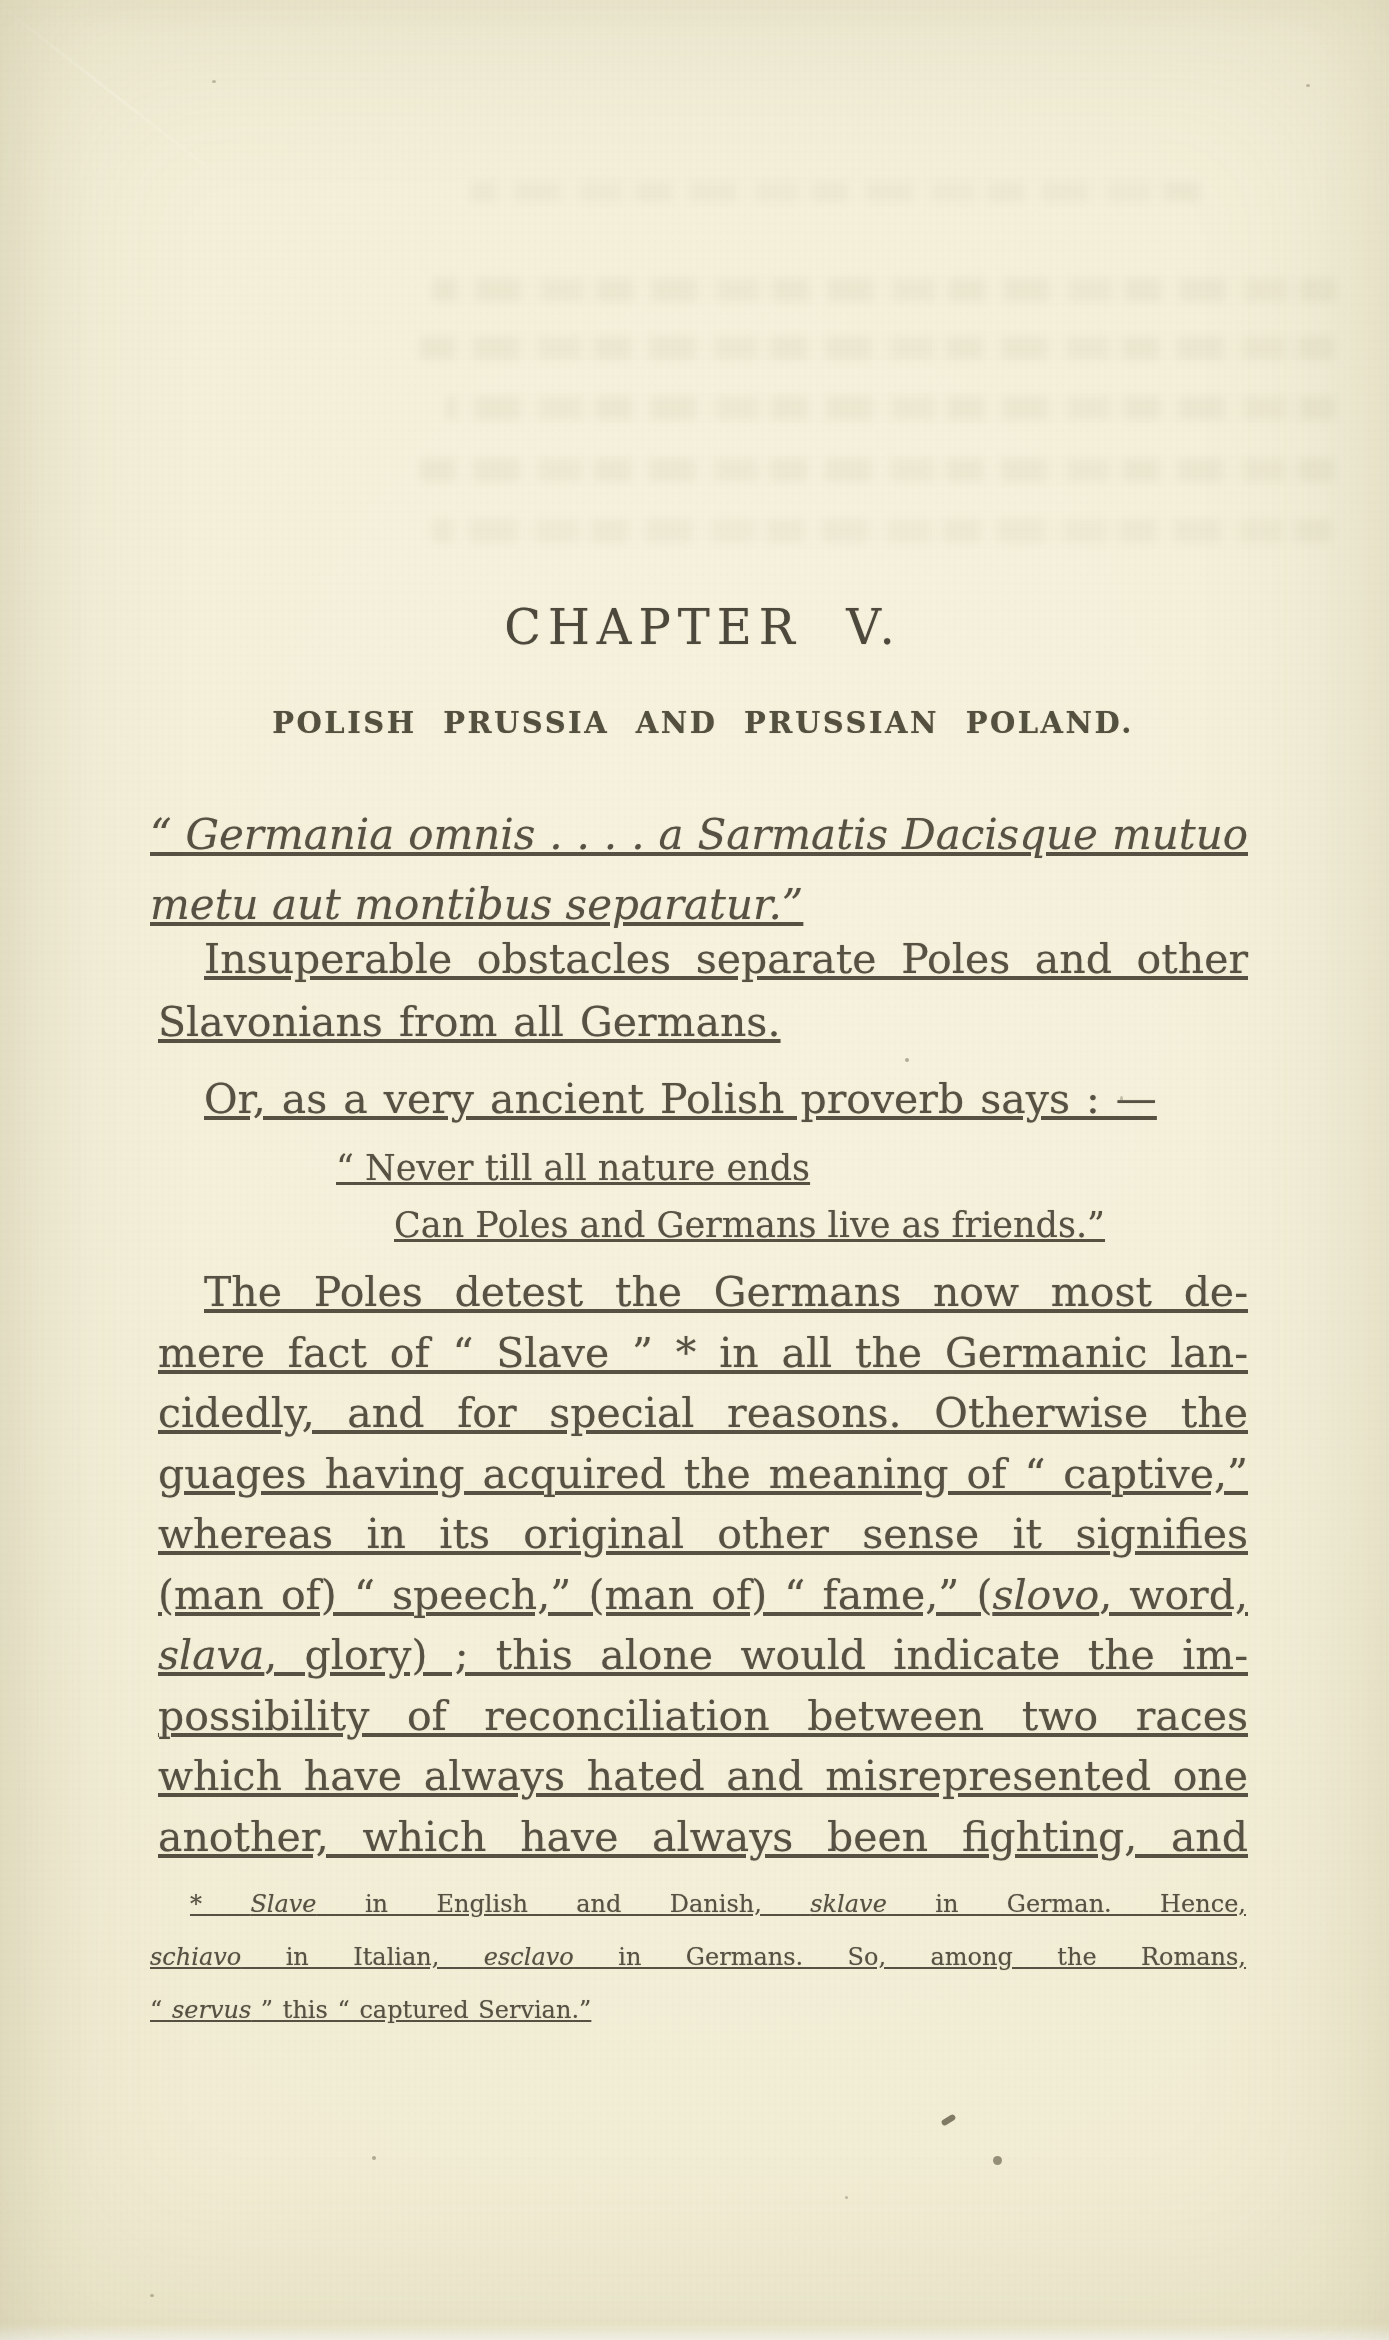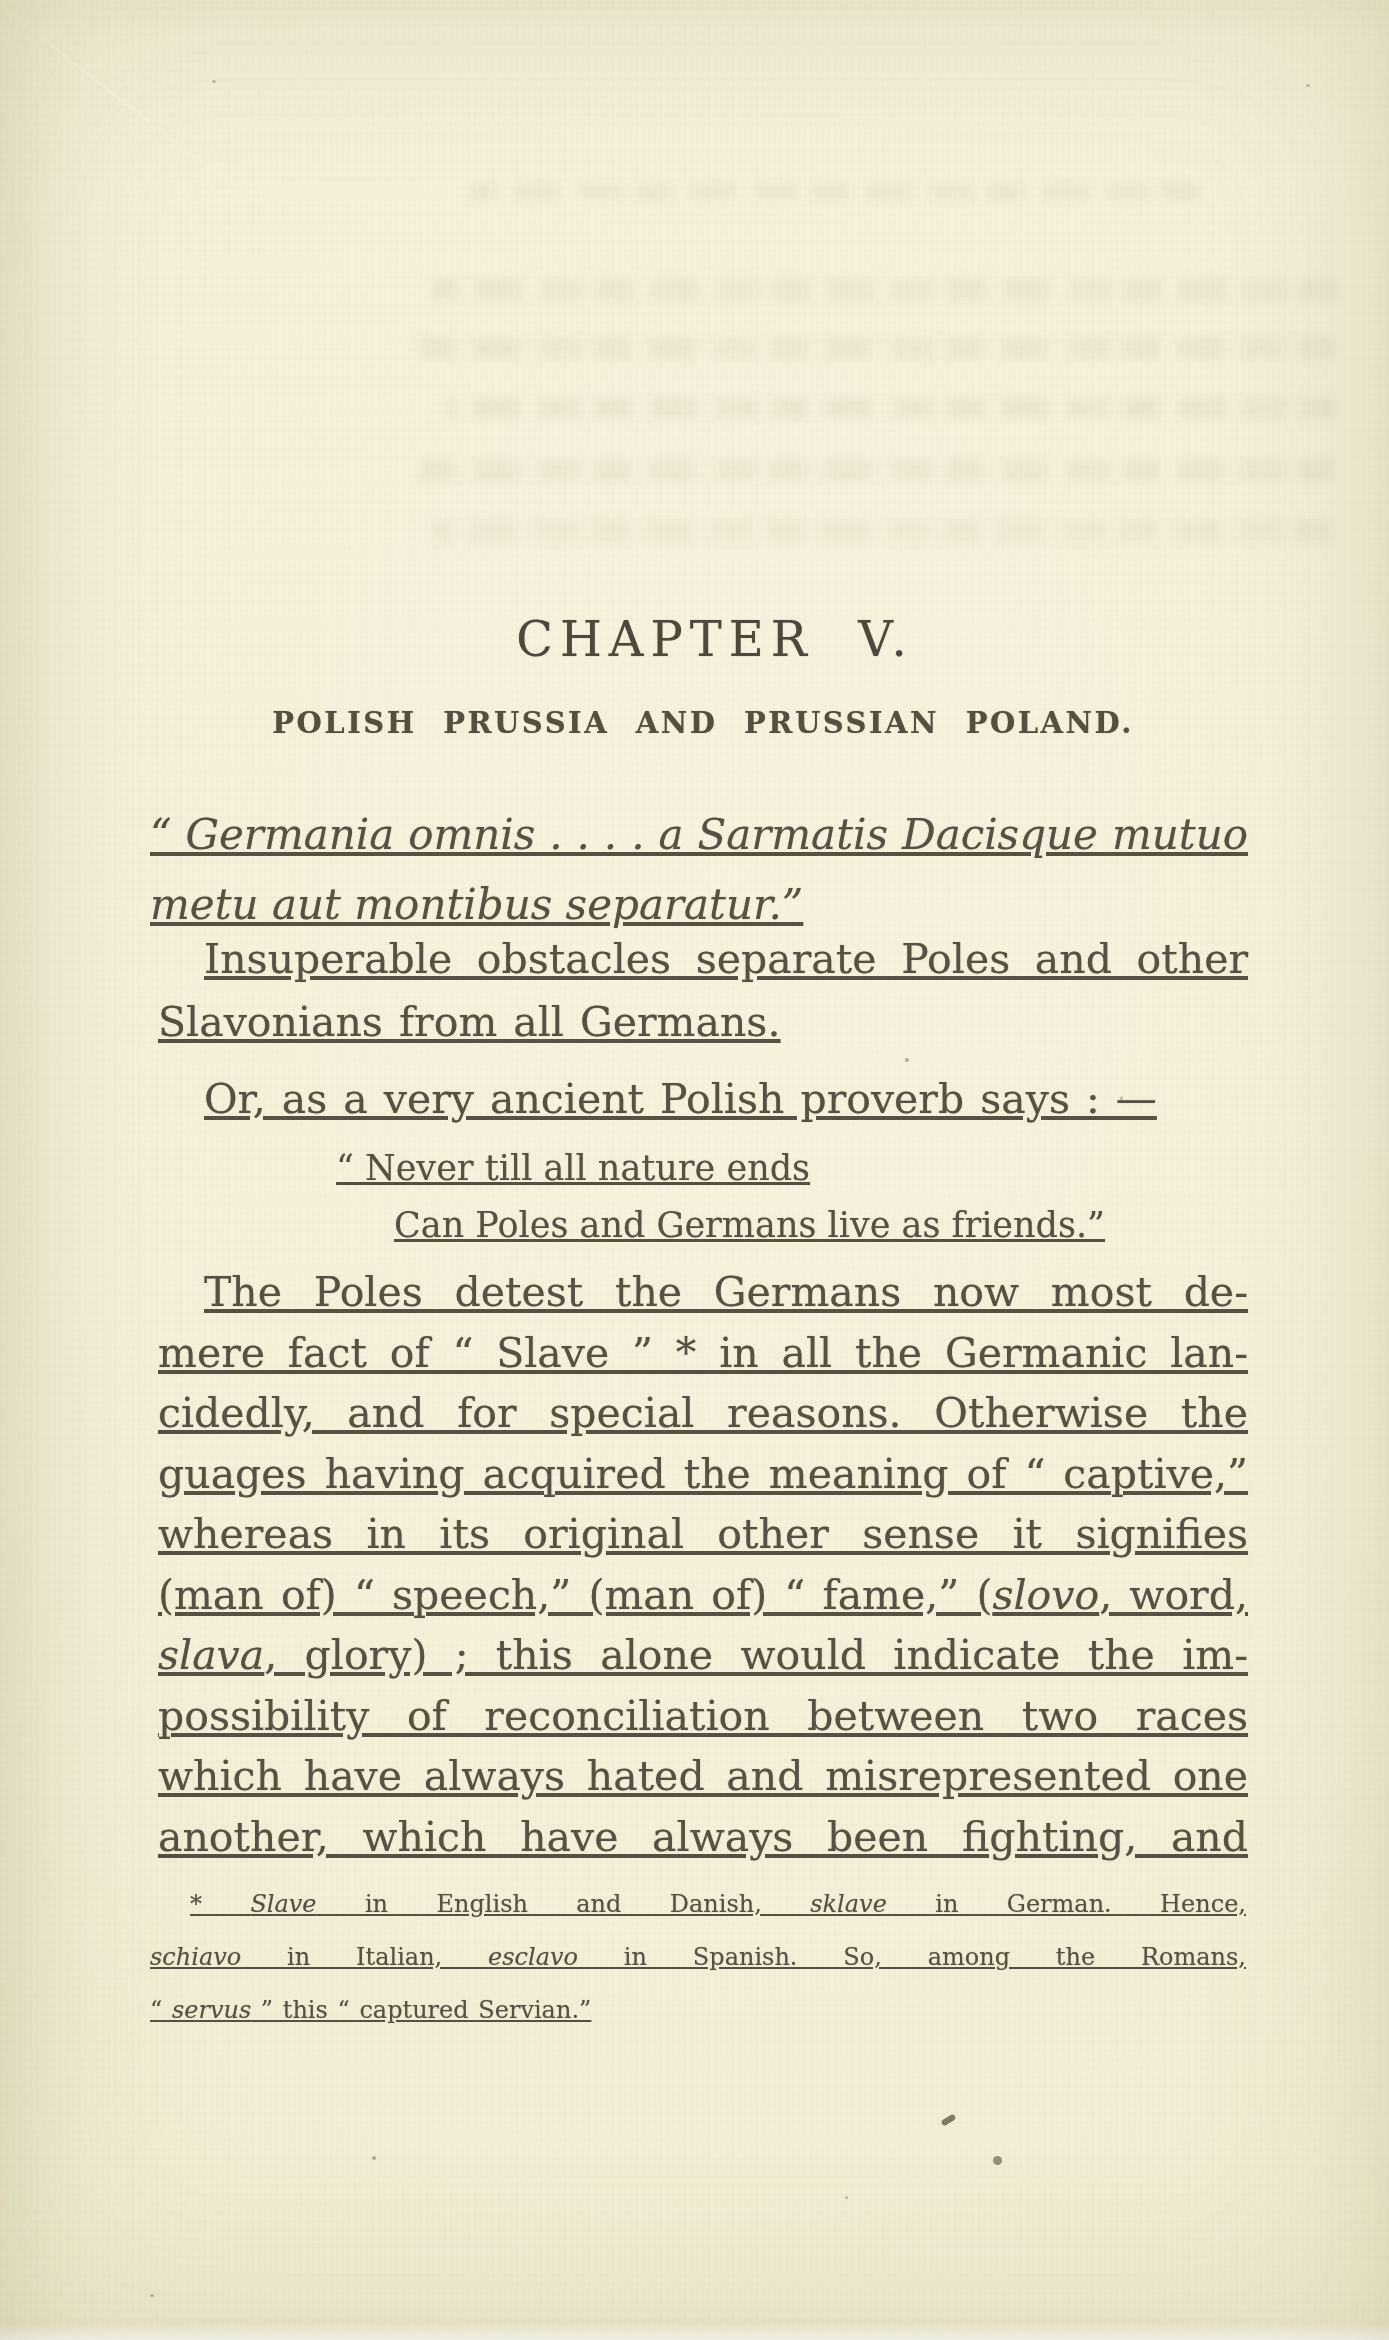--- a/index.html
+++ b/index.html
@@ -28,21 +28,21 @@
       repeating-linear-gradient(90deg, rgba(120,110,80,0.018) 0 2px, transparent 2px 6px),
       repeating-linear-gradient(0deg, rgba(120,110,80,0.012) 0 3px, transparent 3px 9px);
   }
   .textblock { position:absolute; left:158px; width:1090px; }
   .line { white-space:normal;text-decoration:underline; }
   .just { text-align:justify; text-align-last:justify; }
   .indent { text-indent:46px; }
 
   .heading {
     position:absolute; left:158px; width:1090px; top:596px;
-    margin:12px; text-align:center; font-weight:400;
+    margin:0; text-align:center; font-weight:400;
     font-size:48px; line-height:62px; letter-spacing:7px; word-spacing:22px;
     color:#4d483c; text-shadow:0 0 1px rgba(77,72,60,.5);
   }
   .subtitle {
     position:absolute; left:158px; width:1090px; top:702px;
     margin:0; text-align:center; font-weight:700;
     font-size:29px; line-height:42px; letter-spacing:2.5px; word-spacing:14px;
     color:#54503f; text-shadow:0 0 1px rgba(80,75,62,.45);
   }
   .epigraph {
@@ -151,21 +151,21 @@
     <div class="line just"><span>whereas in its original other sense it signifies</span></div>
     <div class="line just"><span>(man of) “ speech,” (man of) “ fame,” (</span><i>slovo</i><span>, word,</span></div>
     <div class="line just"><i>slava</i><span>, glory) ; this alone would indicate the im-</span></div>
     <div class="line just"><span>possibility of reconciliation between two races</span></div>
     <div class="line just"><span>which have always hated and misrepresented one</span></div>
     <div class="line just"><span>another, which have always been fighting, and</span></div>
   </div>
 
   <div class="textblock footnote">
     <div class="line just indent"><span>* </span><i>Slave</i><span> in English and Danish, </span><i>sklave</i><span> in German.  Hence,</span></div>
-    <div class="line just"><i>schiavo</i><span> in Italian, </span><i>esclavo</i><span> in Spanish.  So, among the Romans,</span></div>
+    <div class="line just"><i>schiavo</i><span> in Italian, </span><i>esclavo</i><span> in Germans.  So, among the Romans,</span></div>
     <div class="line"><span>“ </span><i>servus</i><span> ” this “ captured Servian.”</span></div>
   </div>
 
   <div class="speck s1"></div>
   <div class="speck s2"></div>
   <div class="speck s3"></div>
   <div class="speck s4"></div>
   <div class="speck s5"></div>
   <div class="speck s6"></div>
   <div class="speck s7"></div>

